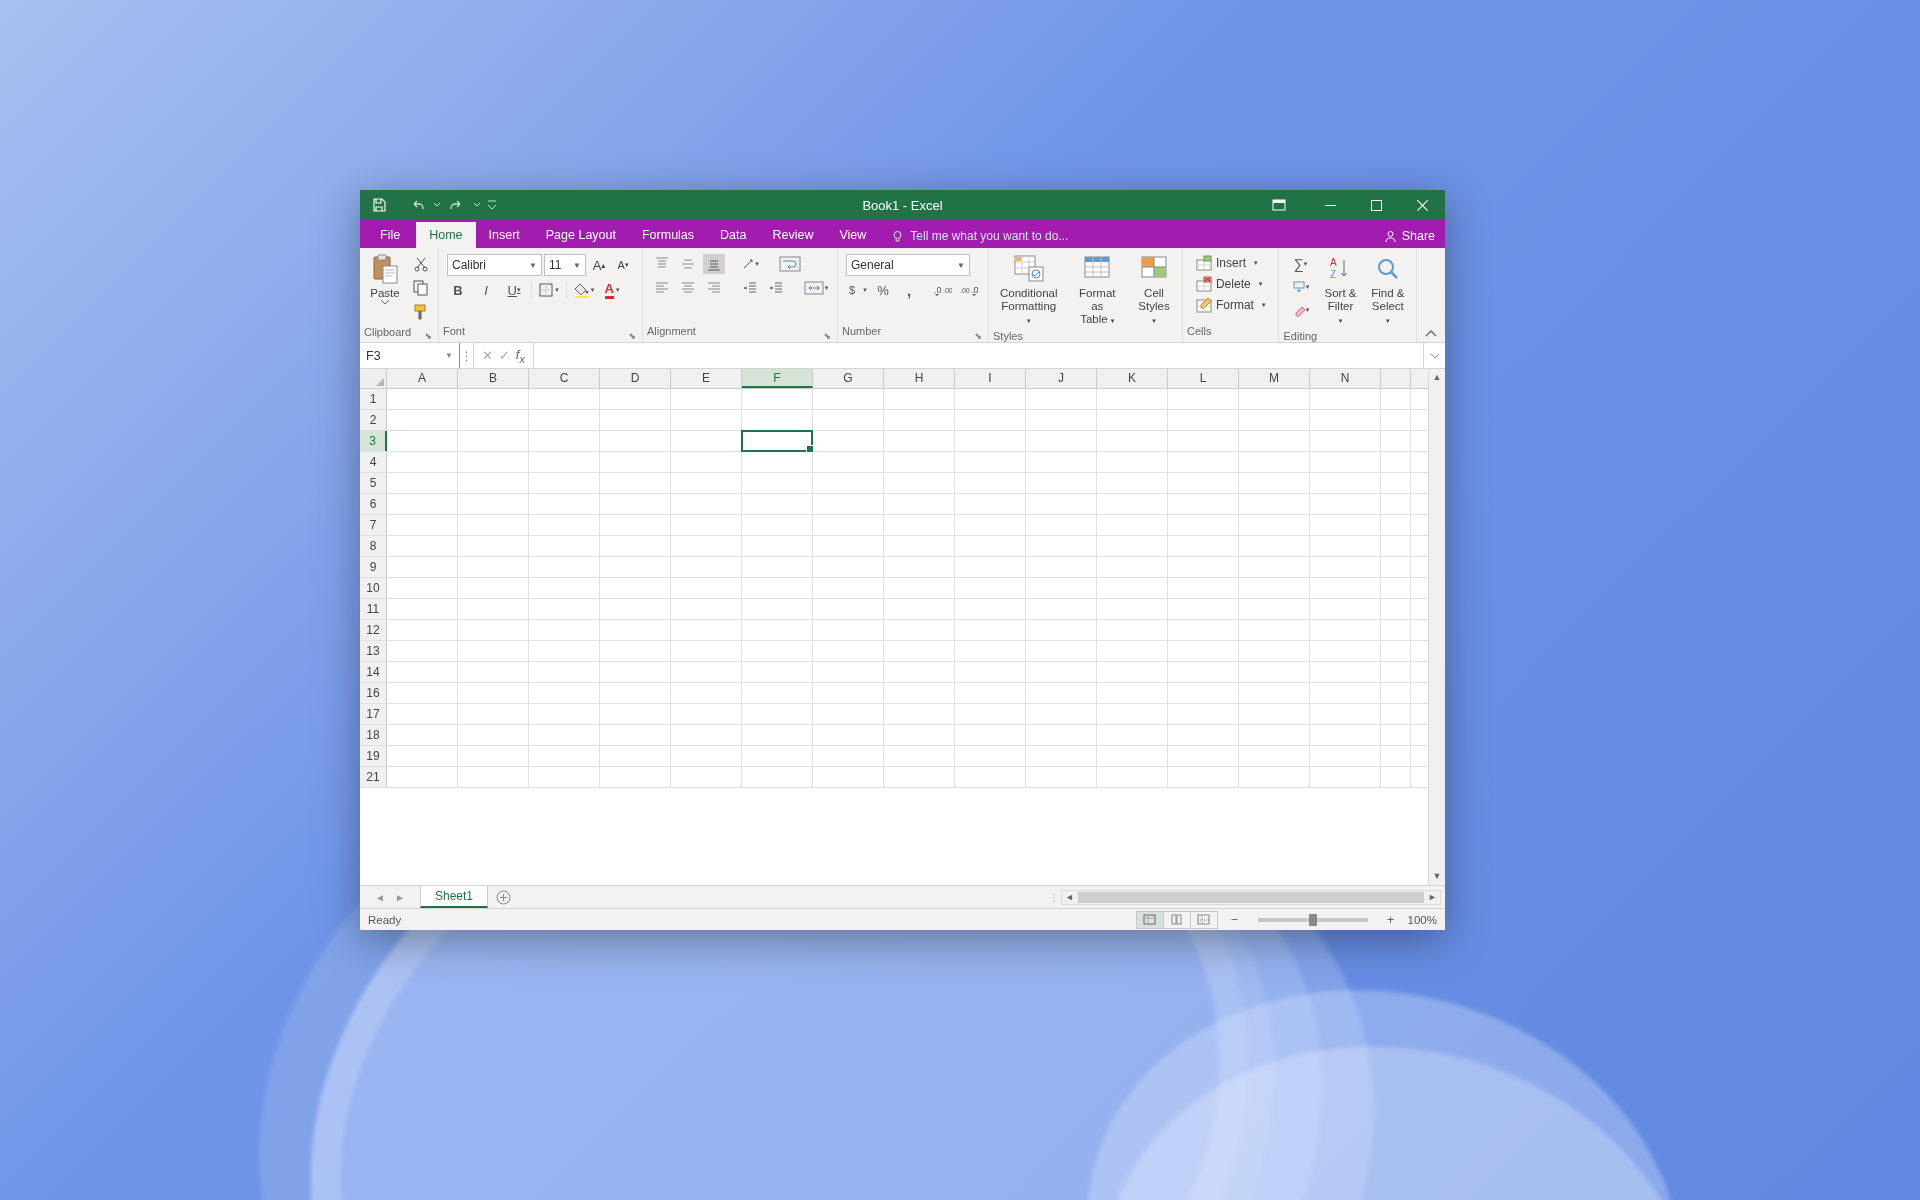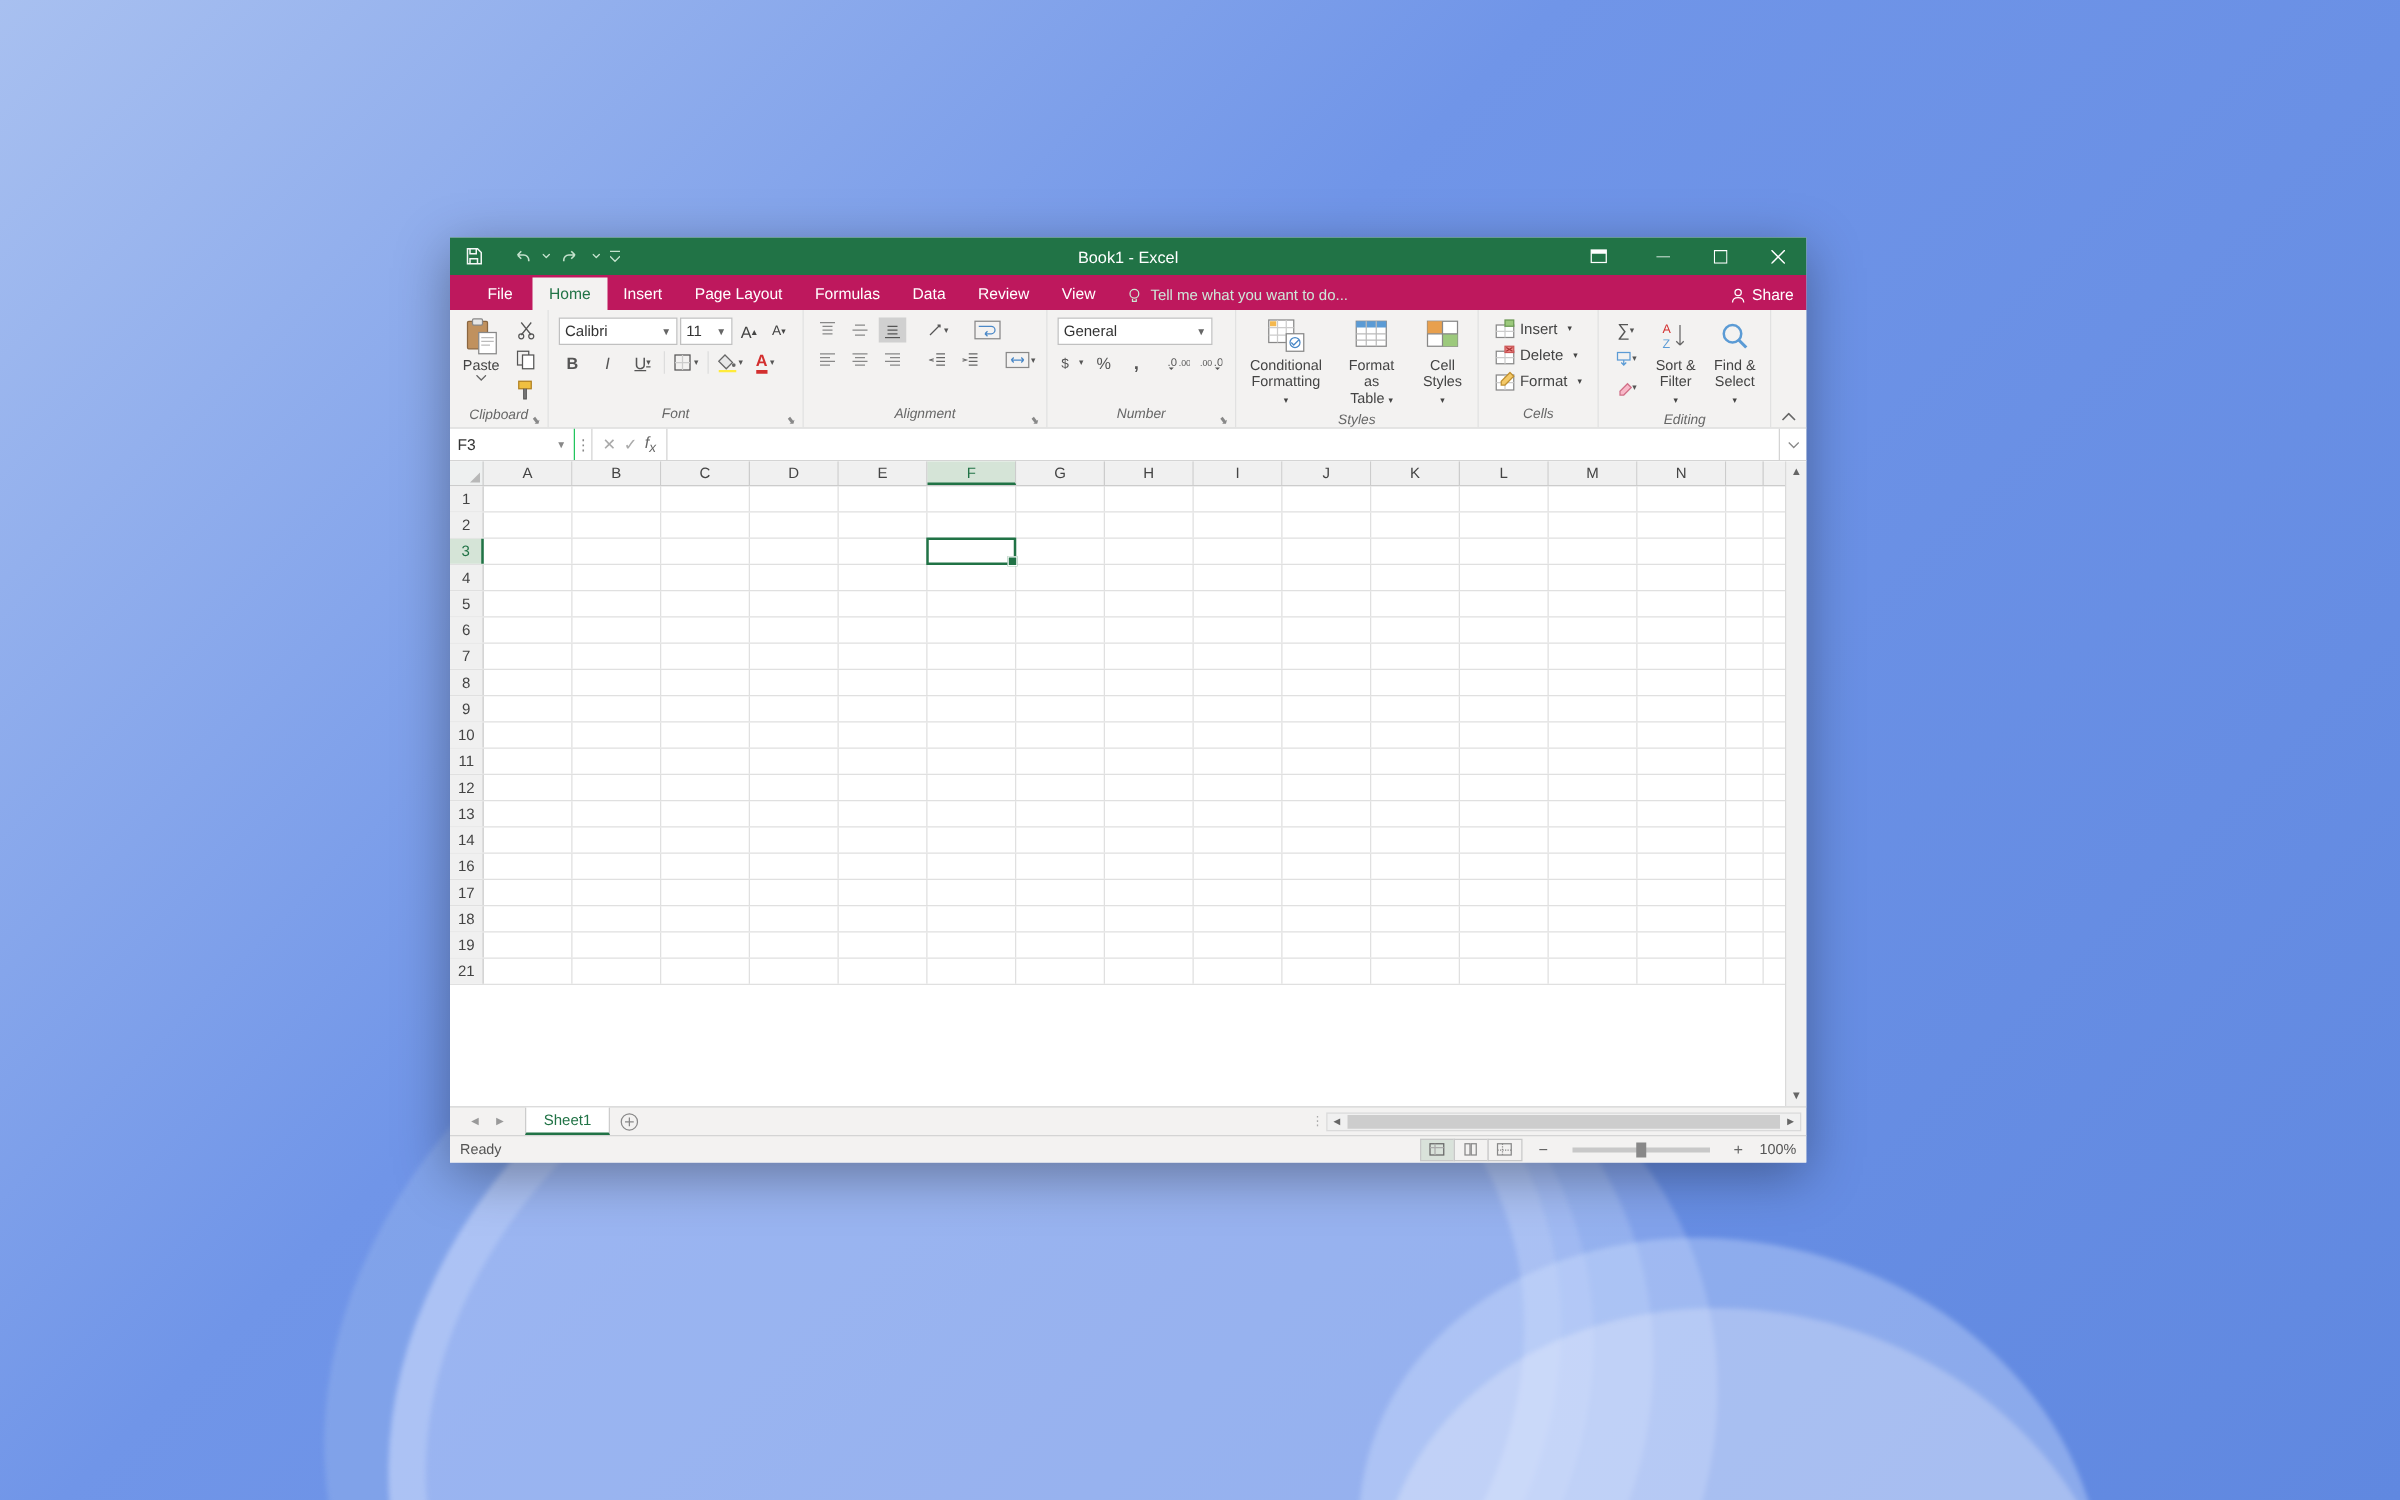--- a/index.html
+++ b/index.html
@@ -10,30 +10,30 @@
 .wallpaper-swirl::after { width: 600px; height: 500px; bottom: -150px; right: 0; background: rgba(235, 242, 255, 0.5); transform: rotate(15deg); box-shadow: -30px -50px 0 rgba(215, 228, 255, 0.35); }
 .excel-window { position: absolute; left: 360px; top: 190px; width: 1085px; height: 740px; background: #fff; box-shadow: 0 10px 40px rgba(0,0,0,.35); display: flex; flex-direction: column; font-size: 12px; }
 .titlebar { height: 30px; background: #217346; display: flex; align-items: center; color: #fff; position: relative; }
 .qat { display: flex; align-items: center; gap: 4px; padding-left: 8px; }
 .qat-btn { width: 22px; height: 22px; display: flex; align-items: center; justify-content: center; color: #fff; opacity: .95; cursor: default; }
 .qat-sep { width: 8px; }
 .title-text { position: absolute; left: 50%; transform: translateX(-50%); font-size: 13px; color: #fff; }
 .win-controls { margin-left: auto; display: flex; }
 .win-btn { width: 46px; height: 30px; display: flex; align-items: center; justify-content: center; color: #fff; }
 .win-btn.ribbon-display { width: 40px; margin-right: 8px; }
-.tabs-row { height: 28px; background: #be185d; display: flex; align-items: flex-end; padding-left: 14px; gap: 0; color: #fff; }
+.tabs-row { height: 28px; background: #a21caf; display: flex; align-items: flex-end; padding-left: 4px; gap: 0; color: #fff; }
 .tab { padding: 6px 13px 6px; font-size: 12.5px; cursor: default; }
 .tab.file { padding: 6px 16px; }
 .tab.active { background: #f3f2f1; color: #217346; }
 .tellme { margin-left: 12px; display: flex; align-items: center; gap: 6px; color: #cfe8da; font-size: 12px; padding-bottom: 5px; }
 .share-btn { margin-left: auto; margin-right: 10px; padding-bottom: 5px; display: flex; align-items: center; gap: 5px; font-size: 12.5px; }
 .ribbon { height: 95px; background: #f3f2f1; border-bottom: 1px solid #d4d4d4; display: flex; }
 .ribbon-group { border-right: 1px solid #e1e1e1; display: flex; flex-direction: column; padding: 2px 4px 0; }
 .group-body { flex: 1; display: flex; gap: 2px; }
-.group-label { height: 17px; font-size: 11px; color: #666; text-align: center; position: relative; font-style: italic; }
+.group-label { height: 17px; font-size: 11px; color: #666; position: relative; }
 .group-launcher { position: absolute; right: 2px; bottom: 1px; font-size: 9px; color: #888; }
 .big-btn { display: flex; flex-direction: column; align-items: center; justify-content: flex-start; padding: 3px 5px; min-width: 40px; font-size: 11.5px; color: #444; }
 .big-btn .icon-lg { width: 32px; height: 32px; margin-bottom: 2px; display: flex; align-items: center; justify-content: center; }
 .big-btn .lbl2 { font-size: 11.5px; line-height: 13px; text-align: center; }
 .mini-col { display: flex; flex-direction: column; justify-content: flex-start; gap: 4px; padding: 4px 2px; }
 .mini-btn { width: 22px; height: 20px; display: flex; align-items: center; justify-content: center; color: #555; }
 .mini-row { display: flex; gap: 2px; align-items: center; }
 .combo { height: 22px; border: 1px solid #c0c0c0; background: #fff; display: flex; align-items: center; padding: 0 4px; font-size: 12px; color: #333; }
 .combo .caret { margin-left: auto; font-size: 8px; color: #666; padding-left: 4px; }
 .font-name { width: 95px; }

